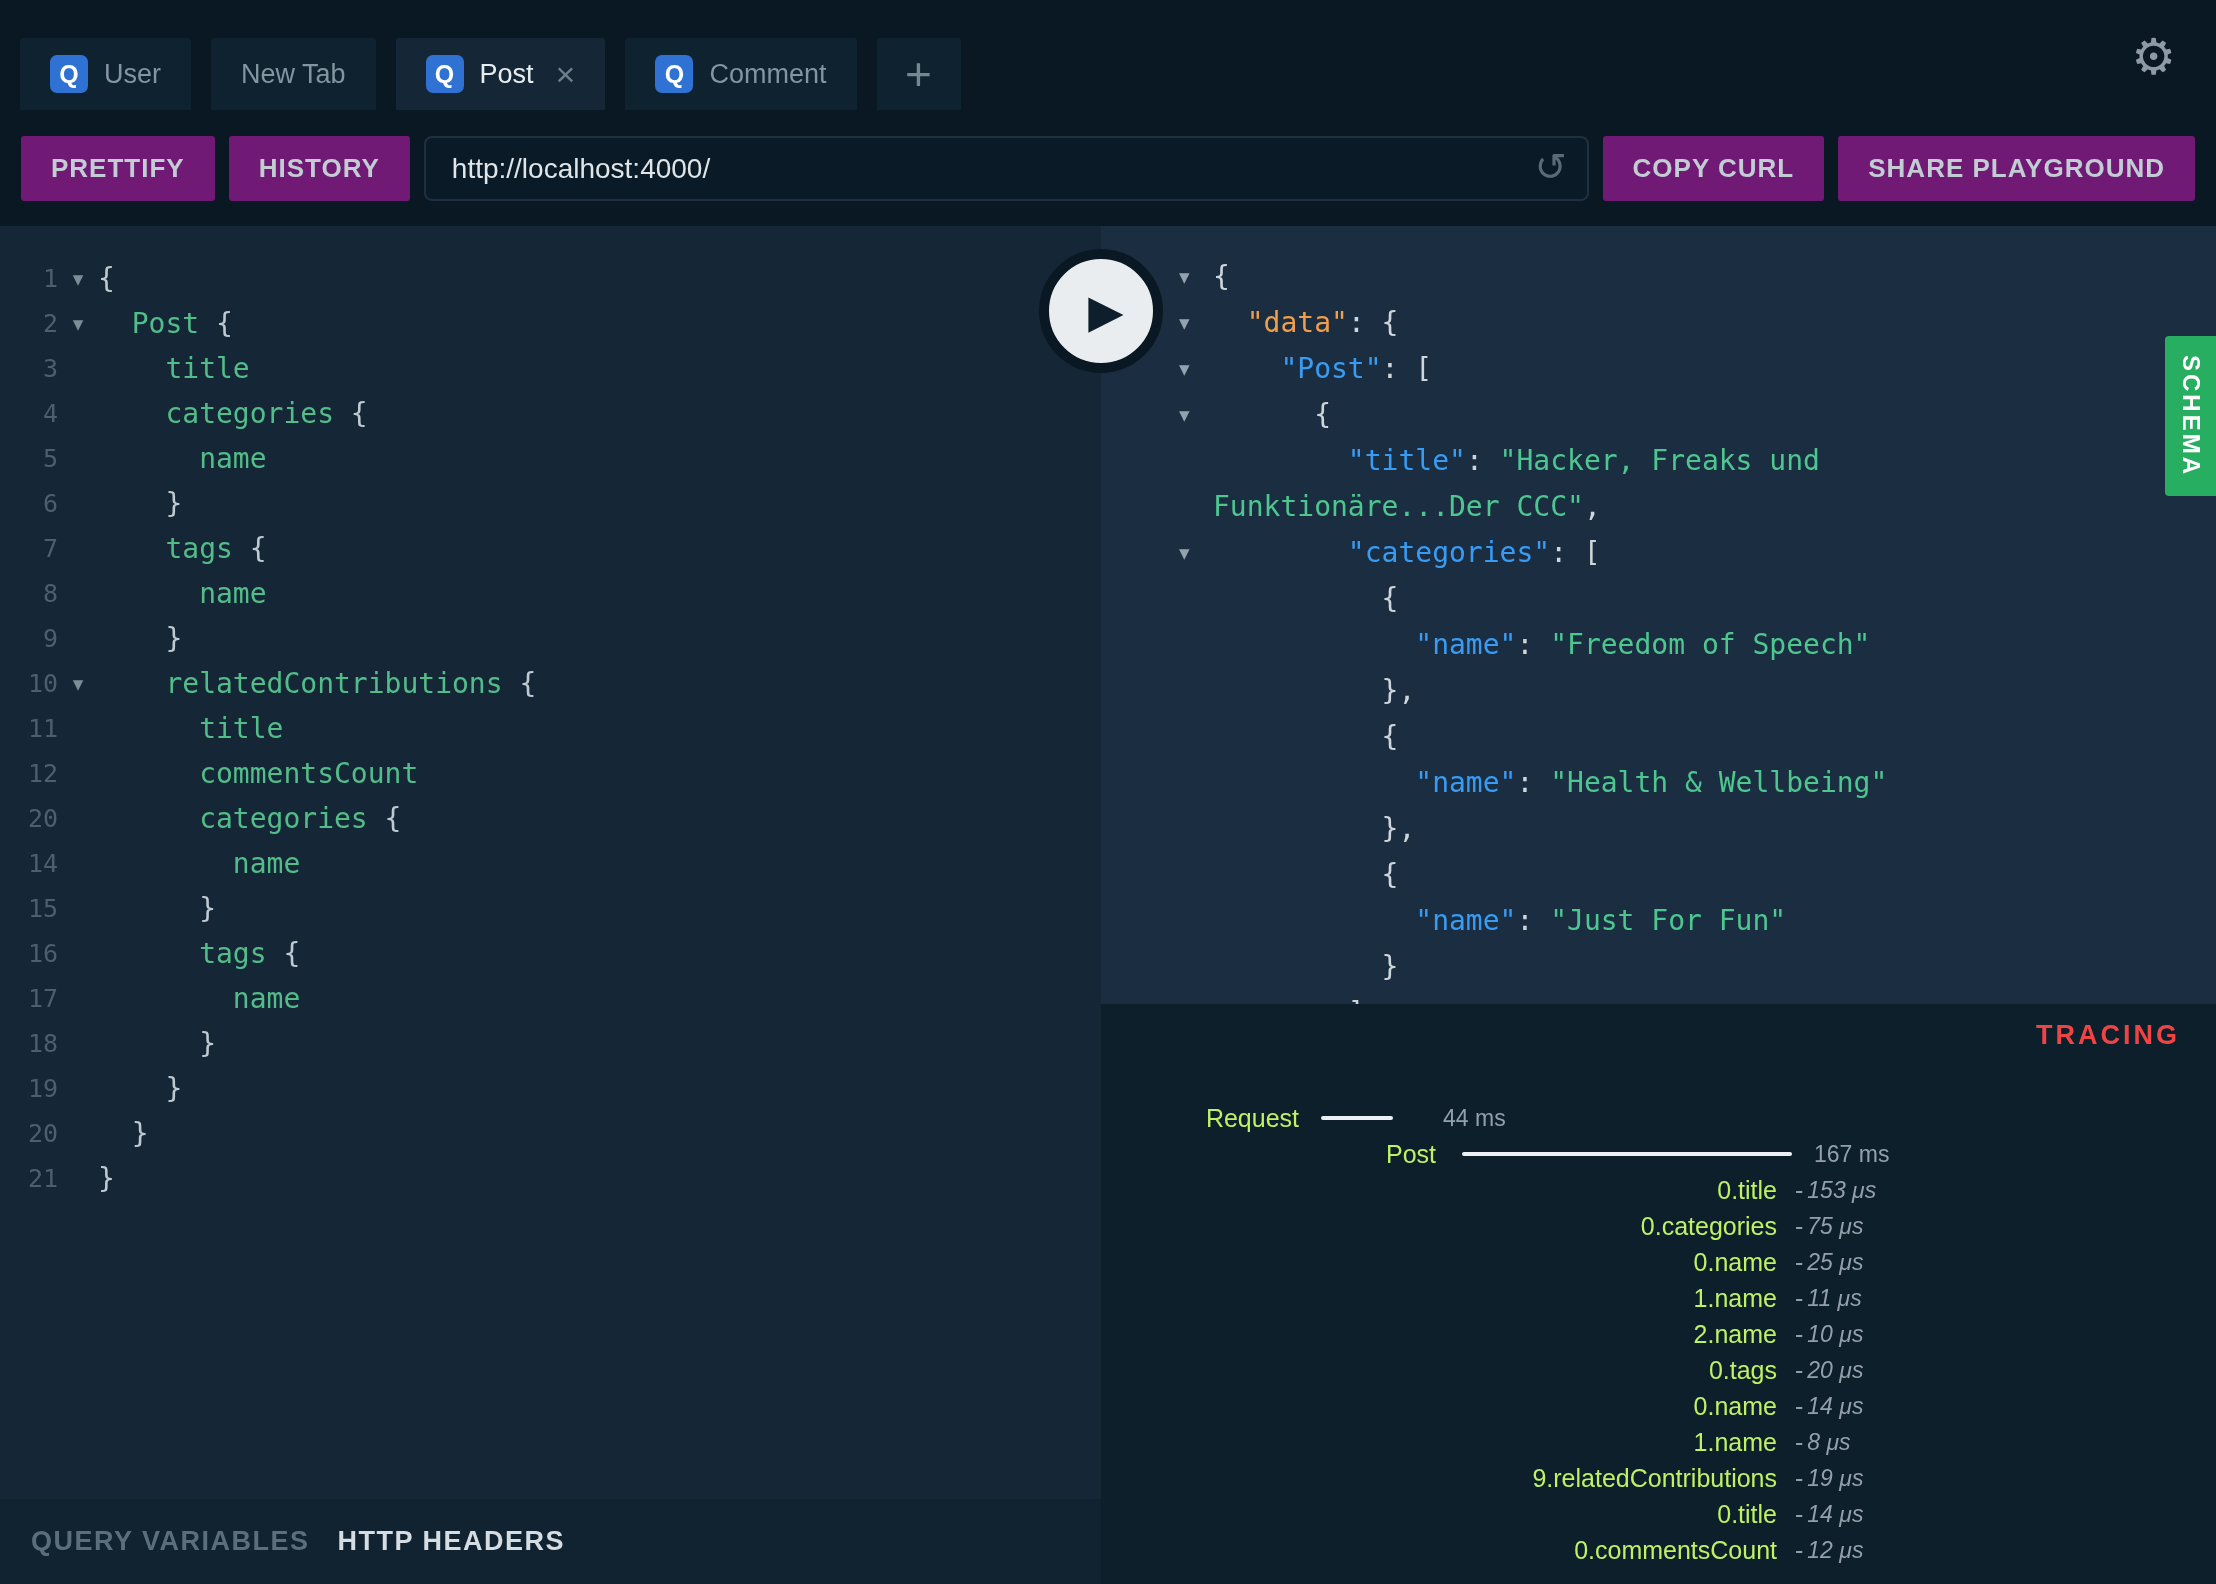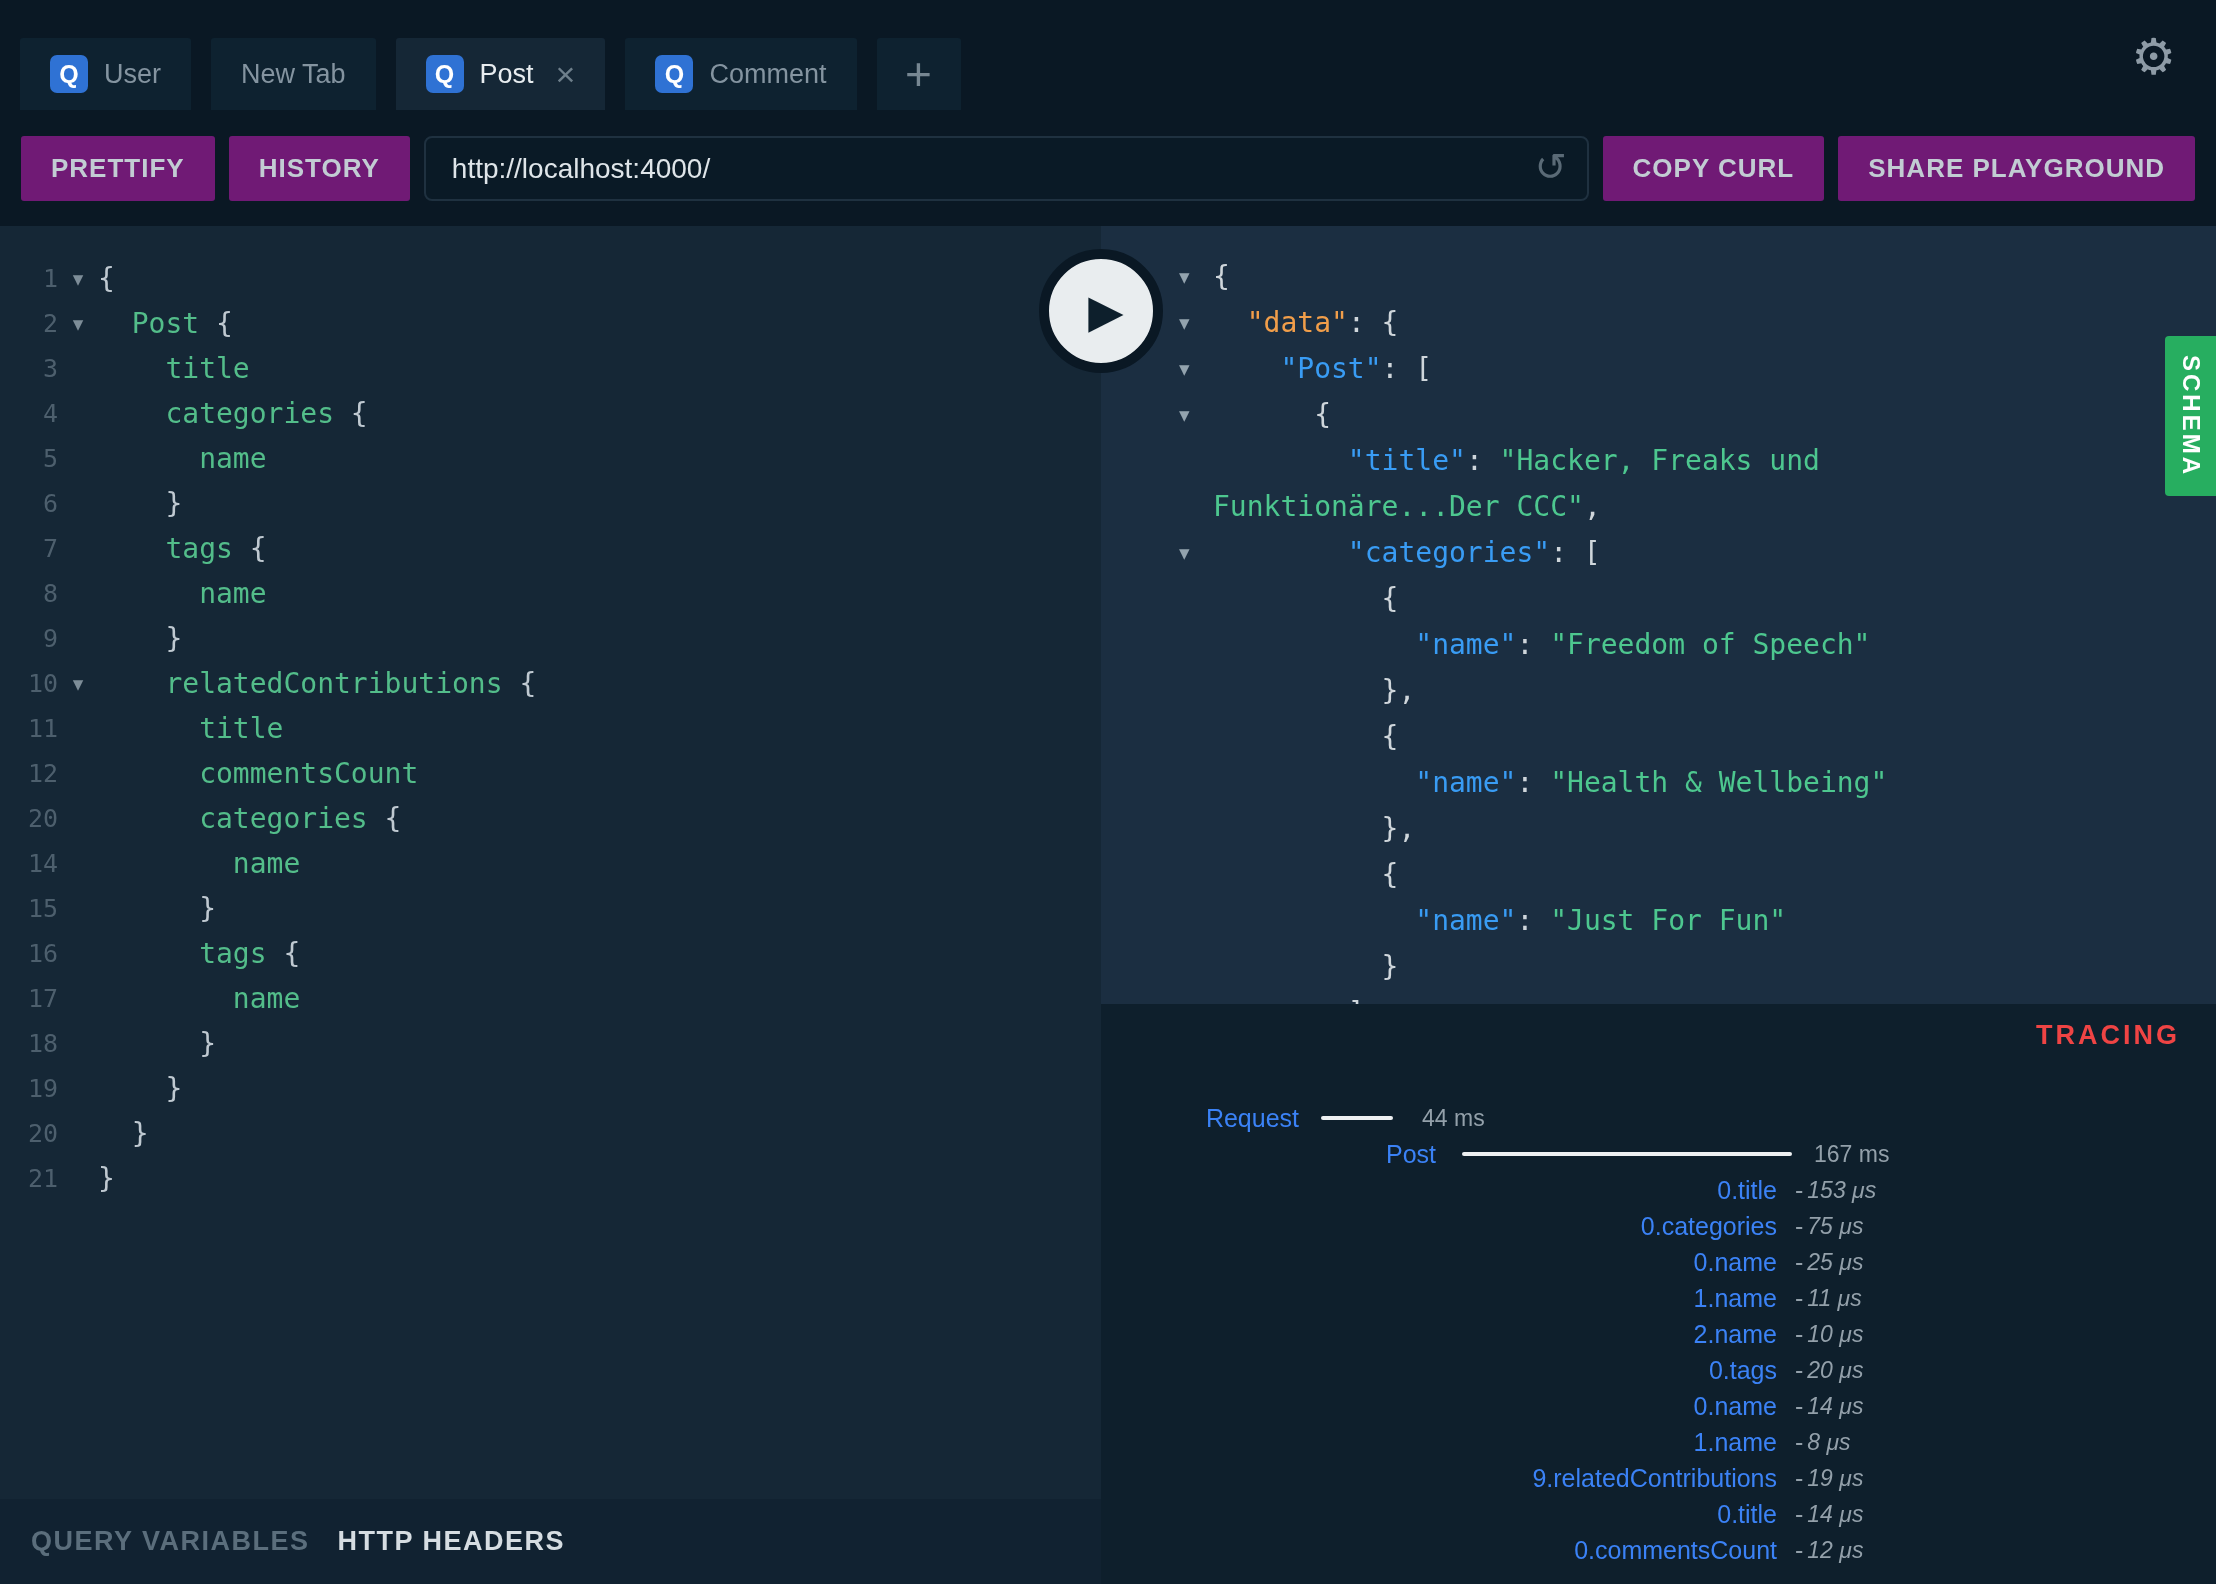--- a/index.html
+++ b/index.html
@@ -46,27 +46,27 @@
   .resp-code{white-space:pre-wrap;width:880px;}
   .tk-k{color:#399cf4;}
   .tk-o{color:#f19e4a;}
   .tk-s{color:#4dc78f;}
   .response .tk-p{color:#cfd6db;}
 
   
   .tracing{flex:1;background:#0e1f2c;position:relative;padding-top:96px;overflow:hidden;}
   .tracing-title{position:absolute;top:16px;right:36px;color:#ef4444;font-size:27px;font-weight:bold;letter-spacing:3px;}
   .trow{height:36px;display:flex;align-items:center;font-size:25px;}
-  .tlabel{color:#3b82f6;text-align:right;flex:none;white-space:nowrap;}
+  .tlabel{color:#bef264;text-align:right;flex:none;white-space:nowrap;}
   .tbar{height:4px;background:#edf0f2;border-radius:2px;flex:none;}
   .tdash{color:#93a0aa;flex:none;}
   .tval{color:#93a0aa;font-size:23px;flex:none;}
   .trow.request .tlabel{width:198px;}
   .trow.request .tbar{width:72px;margin-left:22px;}
-  .trow.request .tval{margin-left:29px;text-align:right;}
+  .trow.request .tval{margin-left:50px;text-align:right;}
   .trow.root .tlabel{width:335px;}
   .trow.root .tbar{width:330px;margin-left:26px;}
   .trow.root .tval{margin-left:22px;}
   .trow.field .tlabel{width:676px;}
   .trow.field .tdash{margin-left:18px;}
   .trow.field .tval{margin-left:4px;font-style:italic;}
 
   
   .play{position:absolute;left:1039px;top:23px;width:124px;height:124px;border-radius:50%;background:#e9edef;border:10px solid #0a1824;display:flex;align-items:center;justify-content:center;cursor:pointer;z-index:5;}
   .play-glyph{color:#0d1f2c;font-size:46px;margin-left:10px;font-family:"DejaVu Sans",sans-serif;line-height:1;}

